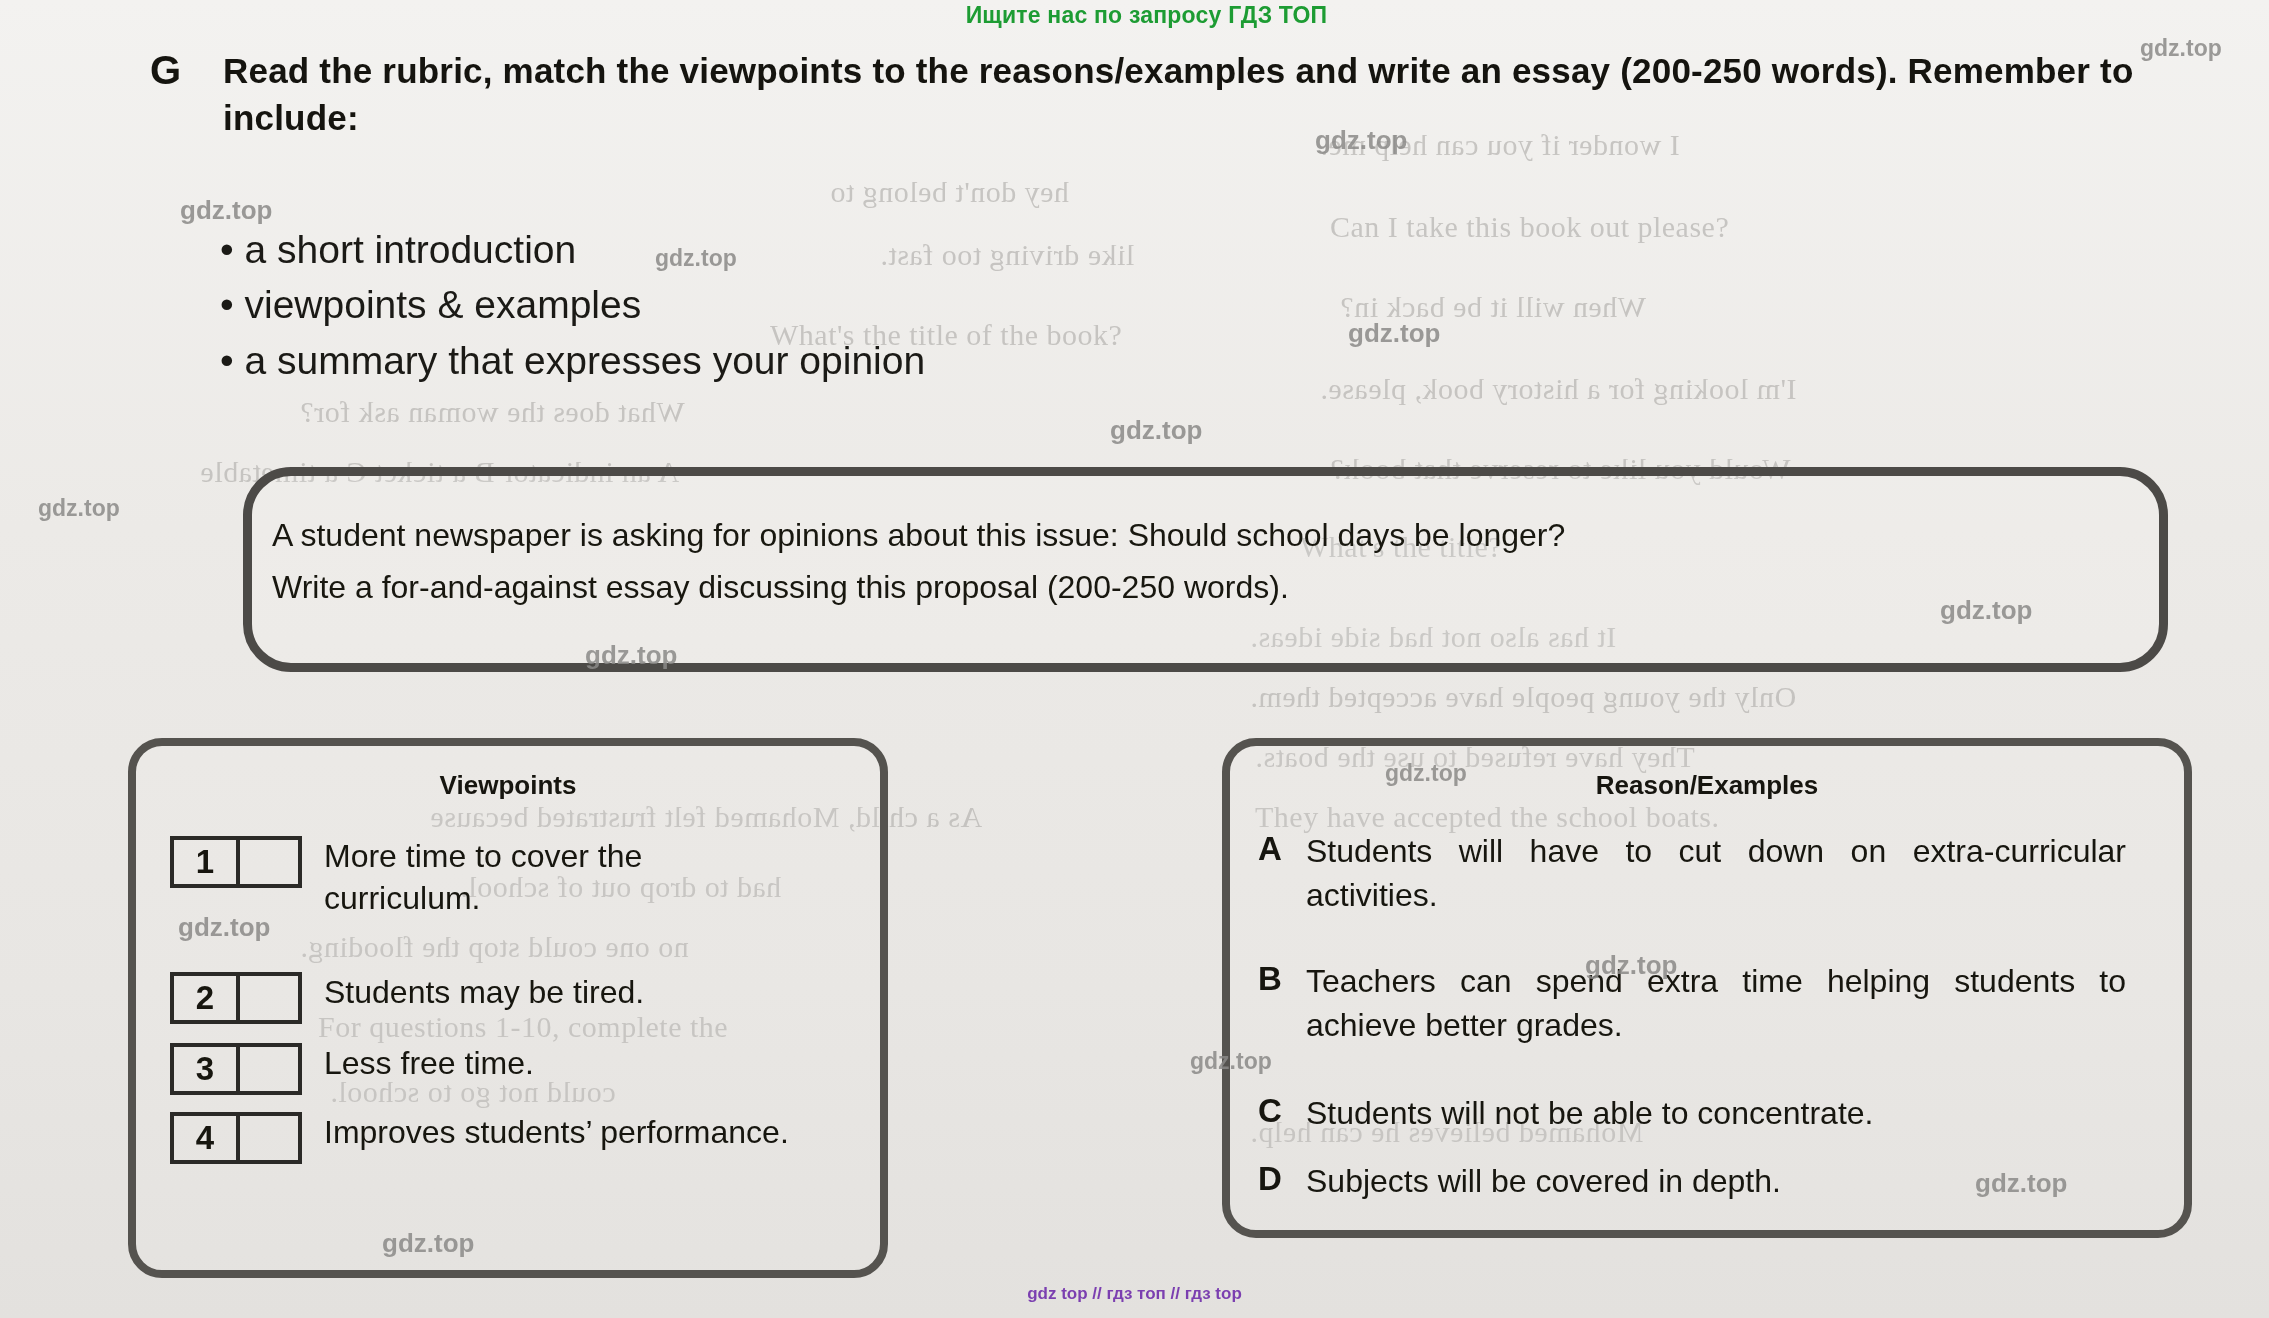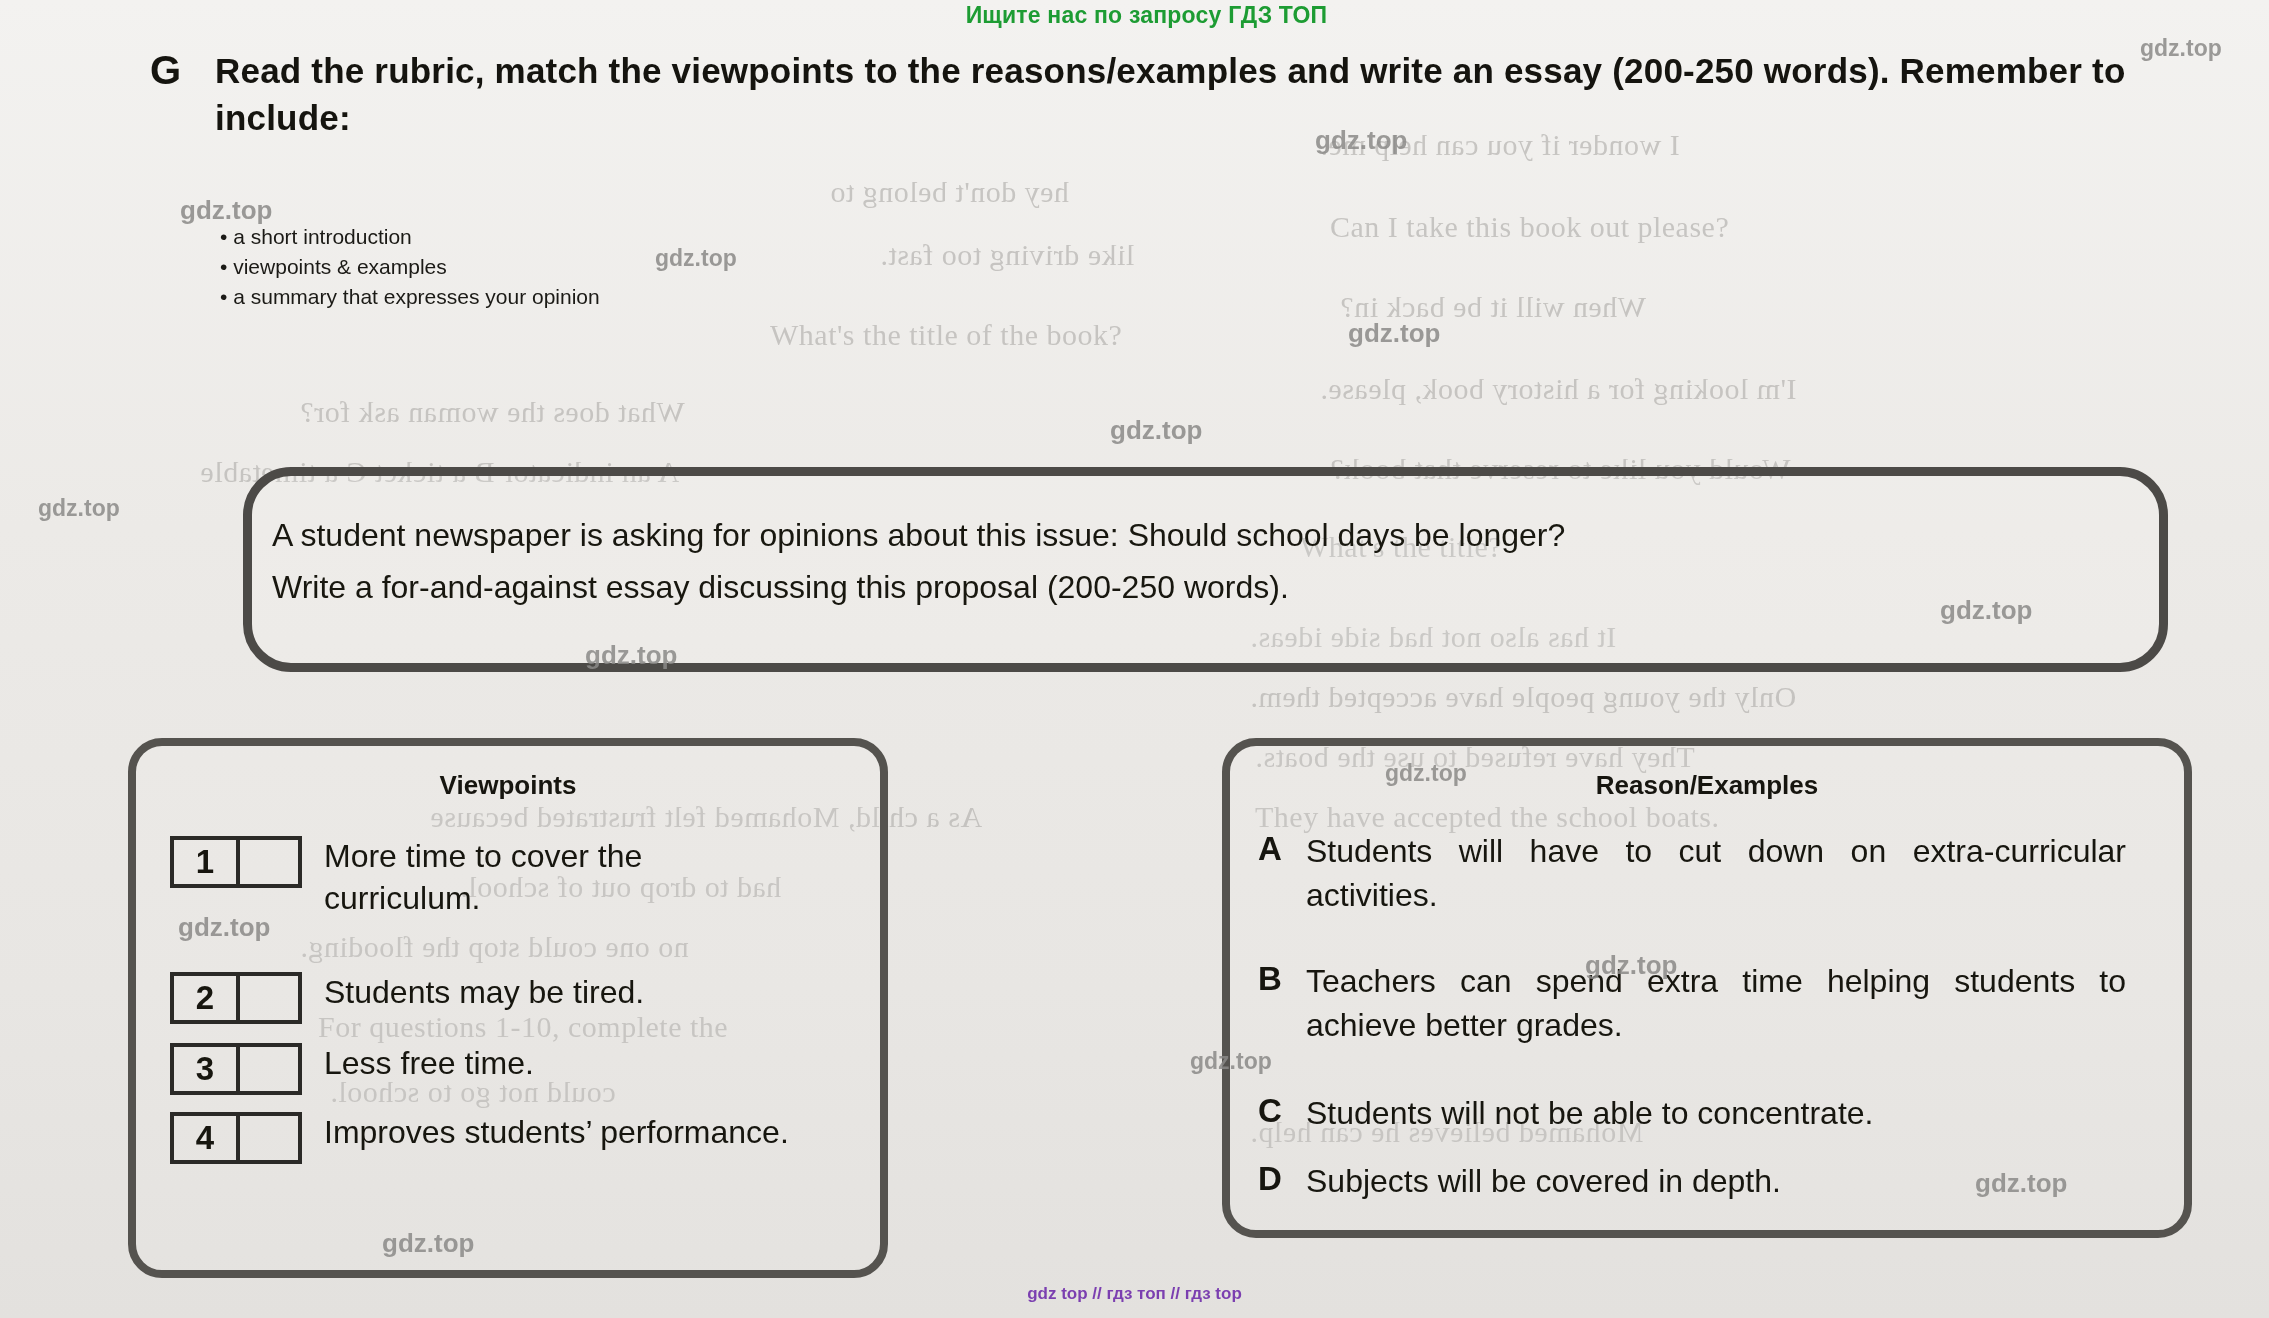--- a/index.html
+++ b/index.html
@@ -74,34 +74,34 @@
     position: absolute;
     left: 150px;
     top: 48px;
     font-size: 40px;
     font-weight: bold;
     color: #15140f;
     font-family: "Liberation Sans", sans-serif;
   }
   .task-title {
     position: absolute;
-    left: 215px;
+    left: 223px;
     top: 48px;
     width: 1945px;
     font-size: 35px;
     font-weight: bold;
     line-height: 1.33;
     color: #15140f;
     letter-spacing: .2px;
   }
   .bullets {
     position: absolute;
     left: 212px;
     top: 222px;
-    font-size: 21px;
+    font-size: 39px;
     line-height: 1.42;
     color: #1b1a16;
   }
   .bullets div { white-space: nowrap; }
   .bullets .b { margin-left: 8px; }
 
   .rubric-box {
     position: absolute;
     left: 243px;
     top: 467px;

